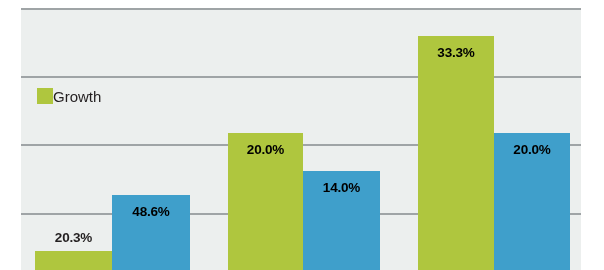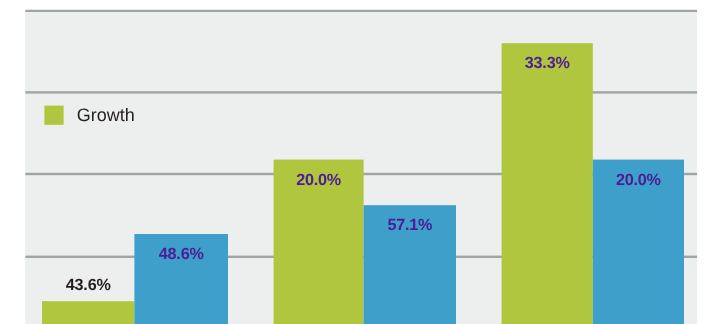--- a/index.html
+++ b/index.html
@@ -57,21 +57,21 @@
     position: absolute;
     left: 0;
     width: 100%;
     text-align: center;
     font-size: 13.5px;
     font-weight: bold;
     letter-spacing: -0.2px;
     white-space: nowrap;
   }
   .bar-label.inside {
-    color: #4c1d95;
+    color: #000000;
     top: 9px;
   }
   .bar-label.outside {
     color: #231F20;
     top: -21px;
   }
 
   
   #legend {
     position: absolute;
@@ -84,53 +84,52 @@
     height: 26px;
   }
   .legend-swatch {
     width: 16px;
     height: 16px;
     flex: 0 0 16px;
   }
   .legend-swatch.growth { background: #AFC63E; }
   .legend-swatch.profit { background: #3F9FCB; }
   .legend-text {
-    margin-left: 11px;
     font-size: 15px;
     color: #231F20;
     line-height: 1;
     white-space: nowrap;
   }
 </style>
 </head>
 <body>
 
 <div id="screenshot">
 
   <div id="plot-area">
 
     <div class="gridline top-rule" style="top:0px;"></div>
     <div class="gridline" style="top:68px;"></div>
     <div class="gridline" style="top:136px;"></div>
     <div class="gridline" style="top:205px;"></div>
 
     <div class="bar bar-growth" style="left:14px; width:77px; height:59px;">
-      <span class="bar-label outside">43.6%</span>
+      <span class="bar-label outside">20.3%</span>
     </div>
 
     <div class="bar bar-profit" style="left:91px; width:78px; height:115px;">
       <span class="bar-label inside">48.6%</span>
     </div>
 
     <div class="bar bar-growth" style="left:207px; width:75px; height:177px;">
       <span class="bar-label inside">20.0%</span>
     </div>
 
     <div class="bar bar-profit" style="left:282px; width:77px; height:139px;">
-      <span class="bar-label inside">57.1%</span>
+      <span class="bar-label inside">14.0%</span>
     </div>
 
     <div class="bar bar-growth" style="left:397px; width:76px; height:274px;">
       <span class="bar-label inside">33.3%</span>
     </div>
 
     <div class="bar bar-profit" style="left:473px; width:76px; height:177px;">
       <span class="bar-label inside">20.0%</span>
     </div>
 

